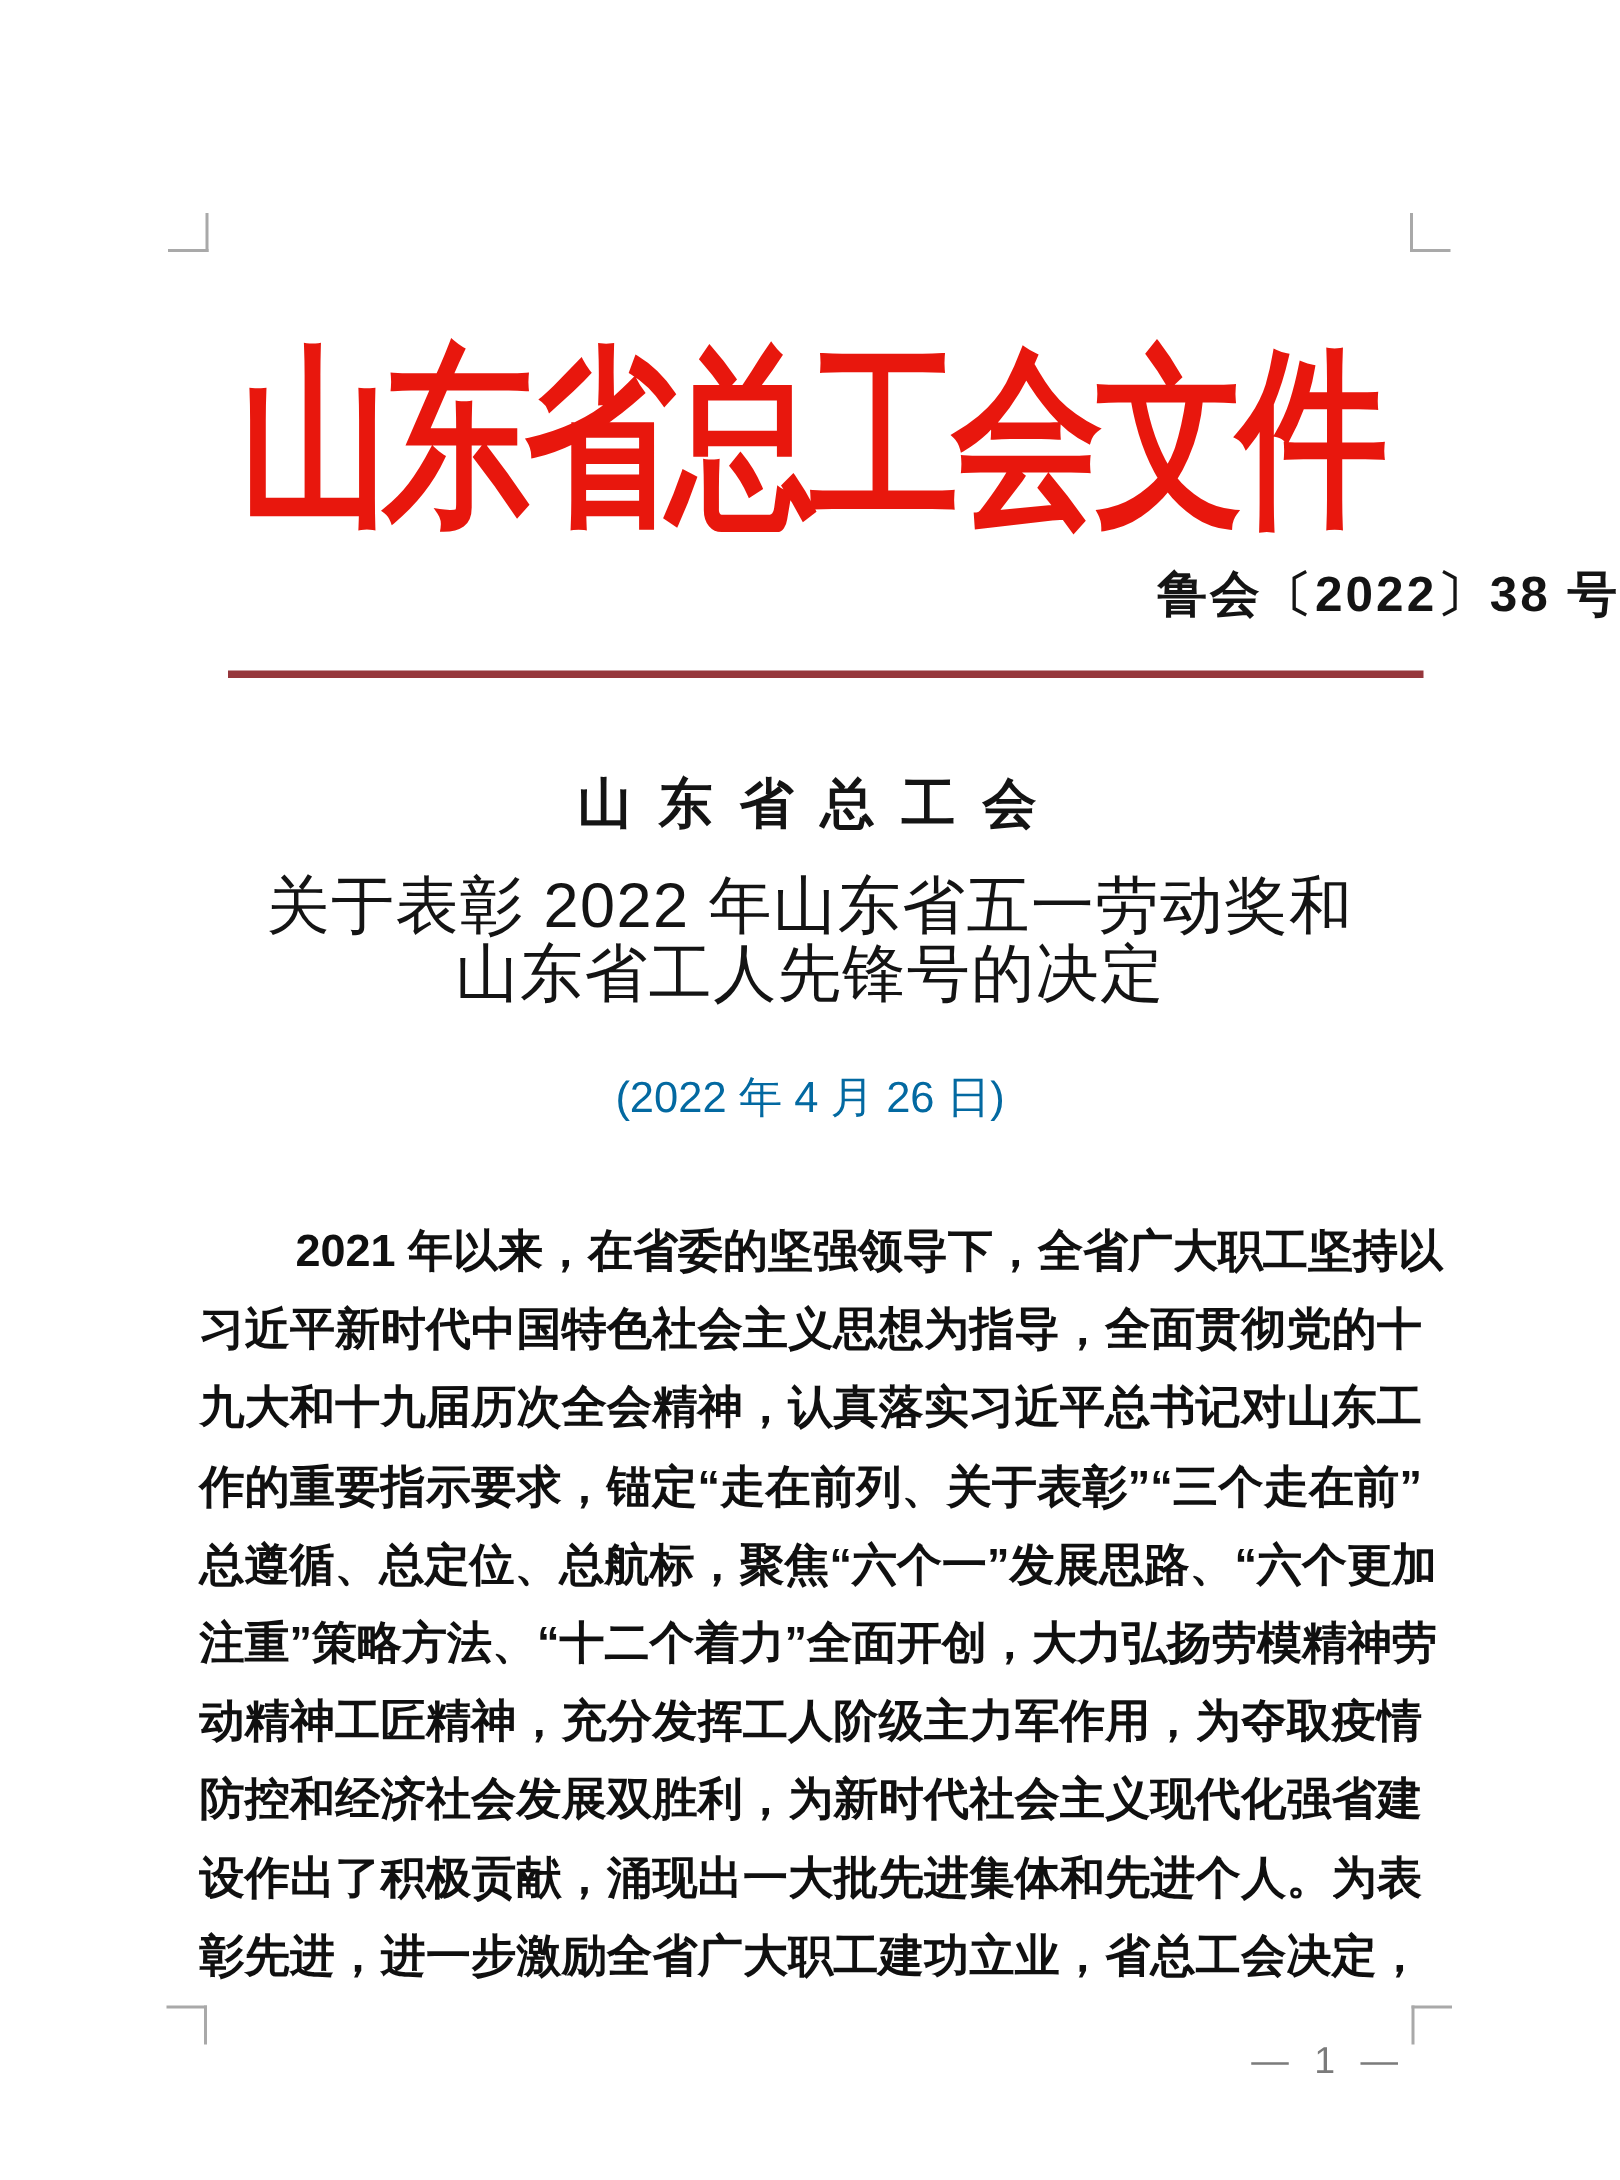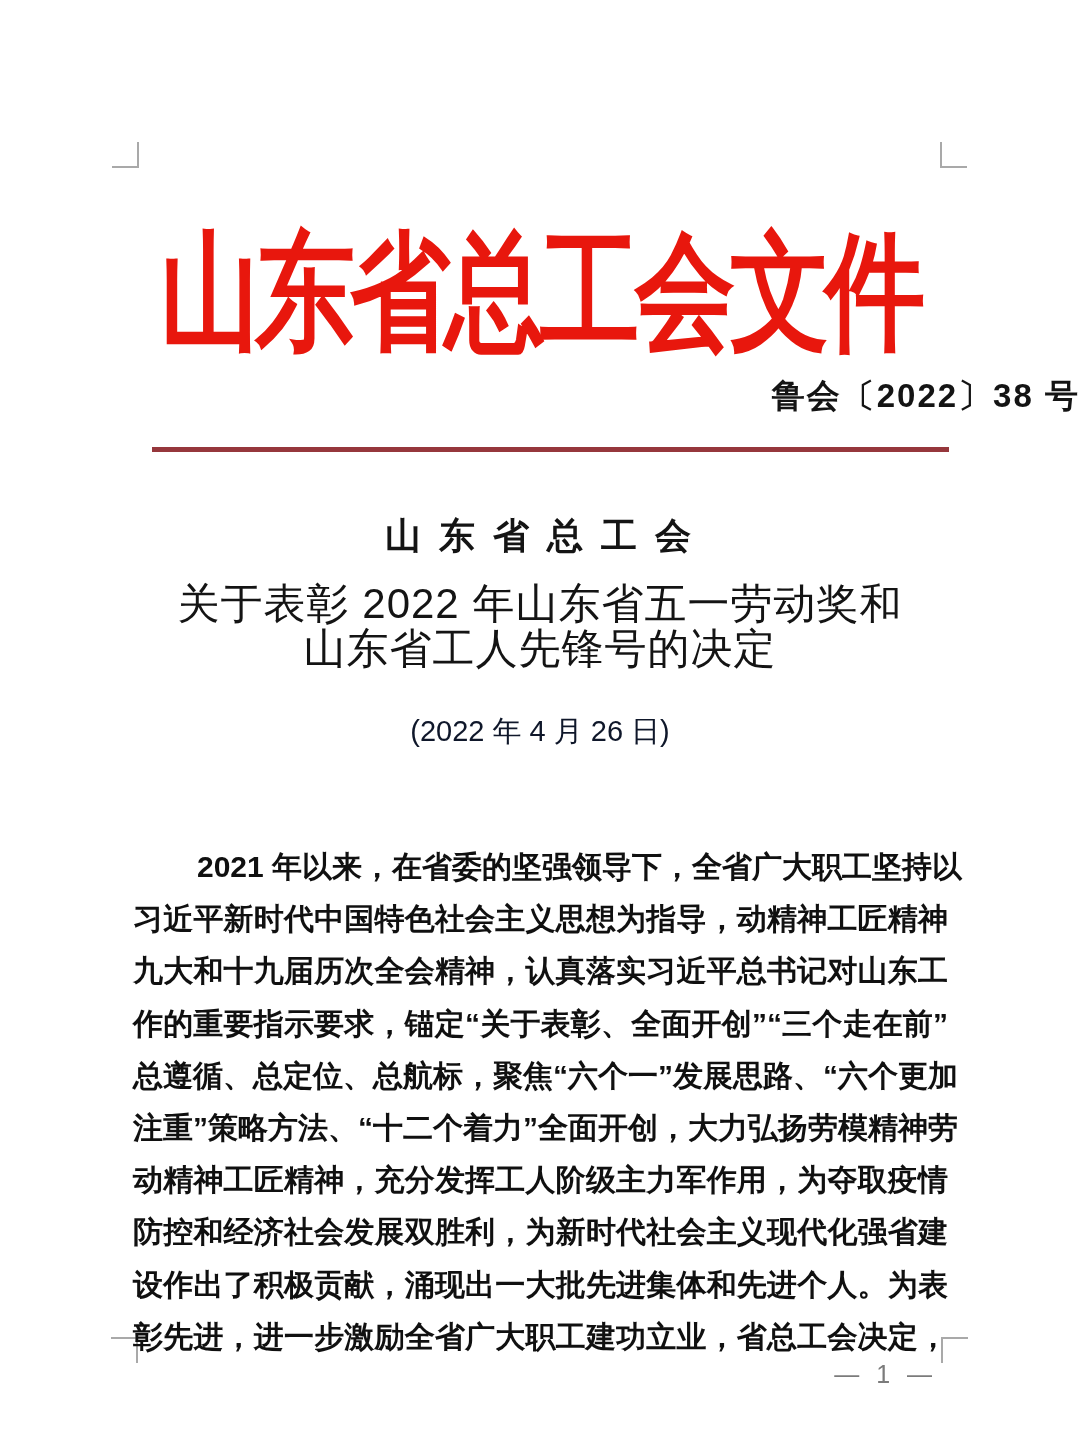--- a/index.html
+++ b/index.html
@@ -73,28 +73,27 @@
     color: #141414;
   }
   .t2 { top: 576px; }
   .t3 { top: 621px; }
   .date-line {
     position: absolute;
     top: 712px; left: 0; width: 100%;
     text-align: center;
     font-size: 29px;
     font-weight: normal;
-    color: #0f172a;
+    color: #0369a1;
   }
   
   .body-block {
     position: absolute;
     top: 810px; left: 133px;
     width: 815px;
-    margin-top: 32px;
   }
   .body-line {
     height: 52.2px;
     line-height: 50px;
     font-size: 30px;
     font-weight: bold;
     color: #101010;
     text-align: justify;
     text-align-last: justify;
     white-space: nowrap;
@@ -127,23 +126,23 @@
 
   <div class="red-rule"></div>
 
   <div class="org-line">山 东 省 总 工 会</div>
   <div class="title-line t2">关于表彰 2022 年山东省五一劳动奖和</div>
   <div class="title-line t3">山东省工人先锋号的决定</div>
   <div class="date-line">(2022 年 4 月 26 日)</div>
 
   <div class="body-block">
     <div class="body-line first">2021 年以来，在省委的坚强领导下，全省广大职工坚持以</div>
-    <div class="body-line">习近平新时代中国特色社会主义思想为指导，动精神工匠精神</div>
+    <div class="body-line">习近平新时代中国特色社会主义思想为指导，全面贯彻党的十</div>
     <div class="body-line">九大和十九届历次全会精神，认真落实习近平总书记对山东工</div>
-    <div class="body-line">作的重要指示要求，锚定“关于表彰、全面开创”“三个走在前”</div>
+    <div class="body-line">作的重要指示要求，锚定“走在前列、关于表彰”“三个走在前”</div>
     <div class="body-line">总遵循、总定位、总航标，聚焦“六个一”发展思路、“六个更加</div>
     <div class="body-line">注重”策略方法、“十二个着力”全面开创，大力弘扬劳模精神劳</div>
     <div class="body-line">动精神工匠精神，充分发挥工人阶级主力军作用，为夺取疫情</div>
     <div class="body-line">防控和经济社会发展双胜利，为新时代社会主义现代化强省建</div>
     <div class="body-line">设作出了积极贡献，涌现出一大批先进集体和先进个人。为表</div>
     <div class="body-line">彰先进，进一步激励全省广大职工建功立业，省总工会决定，</div>
   </div>
 
   <div class="page-number">— 1 —</div>
 

